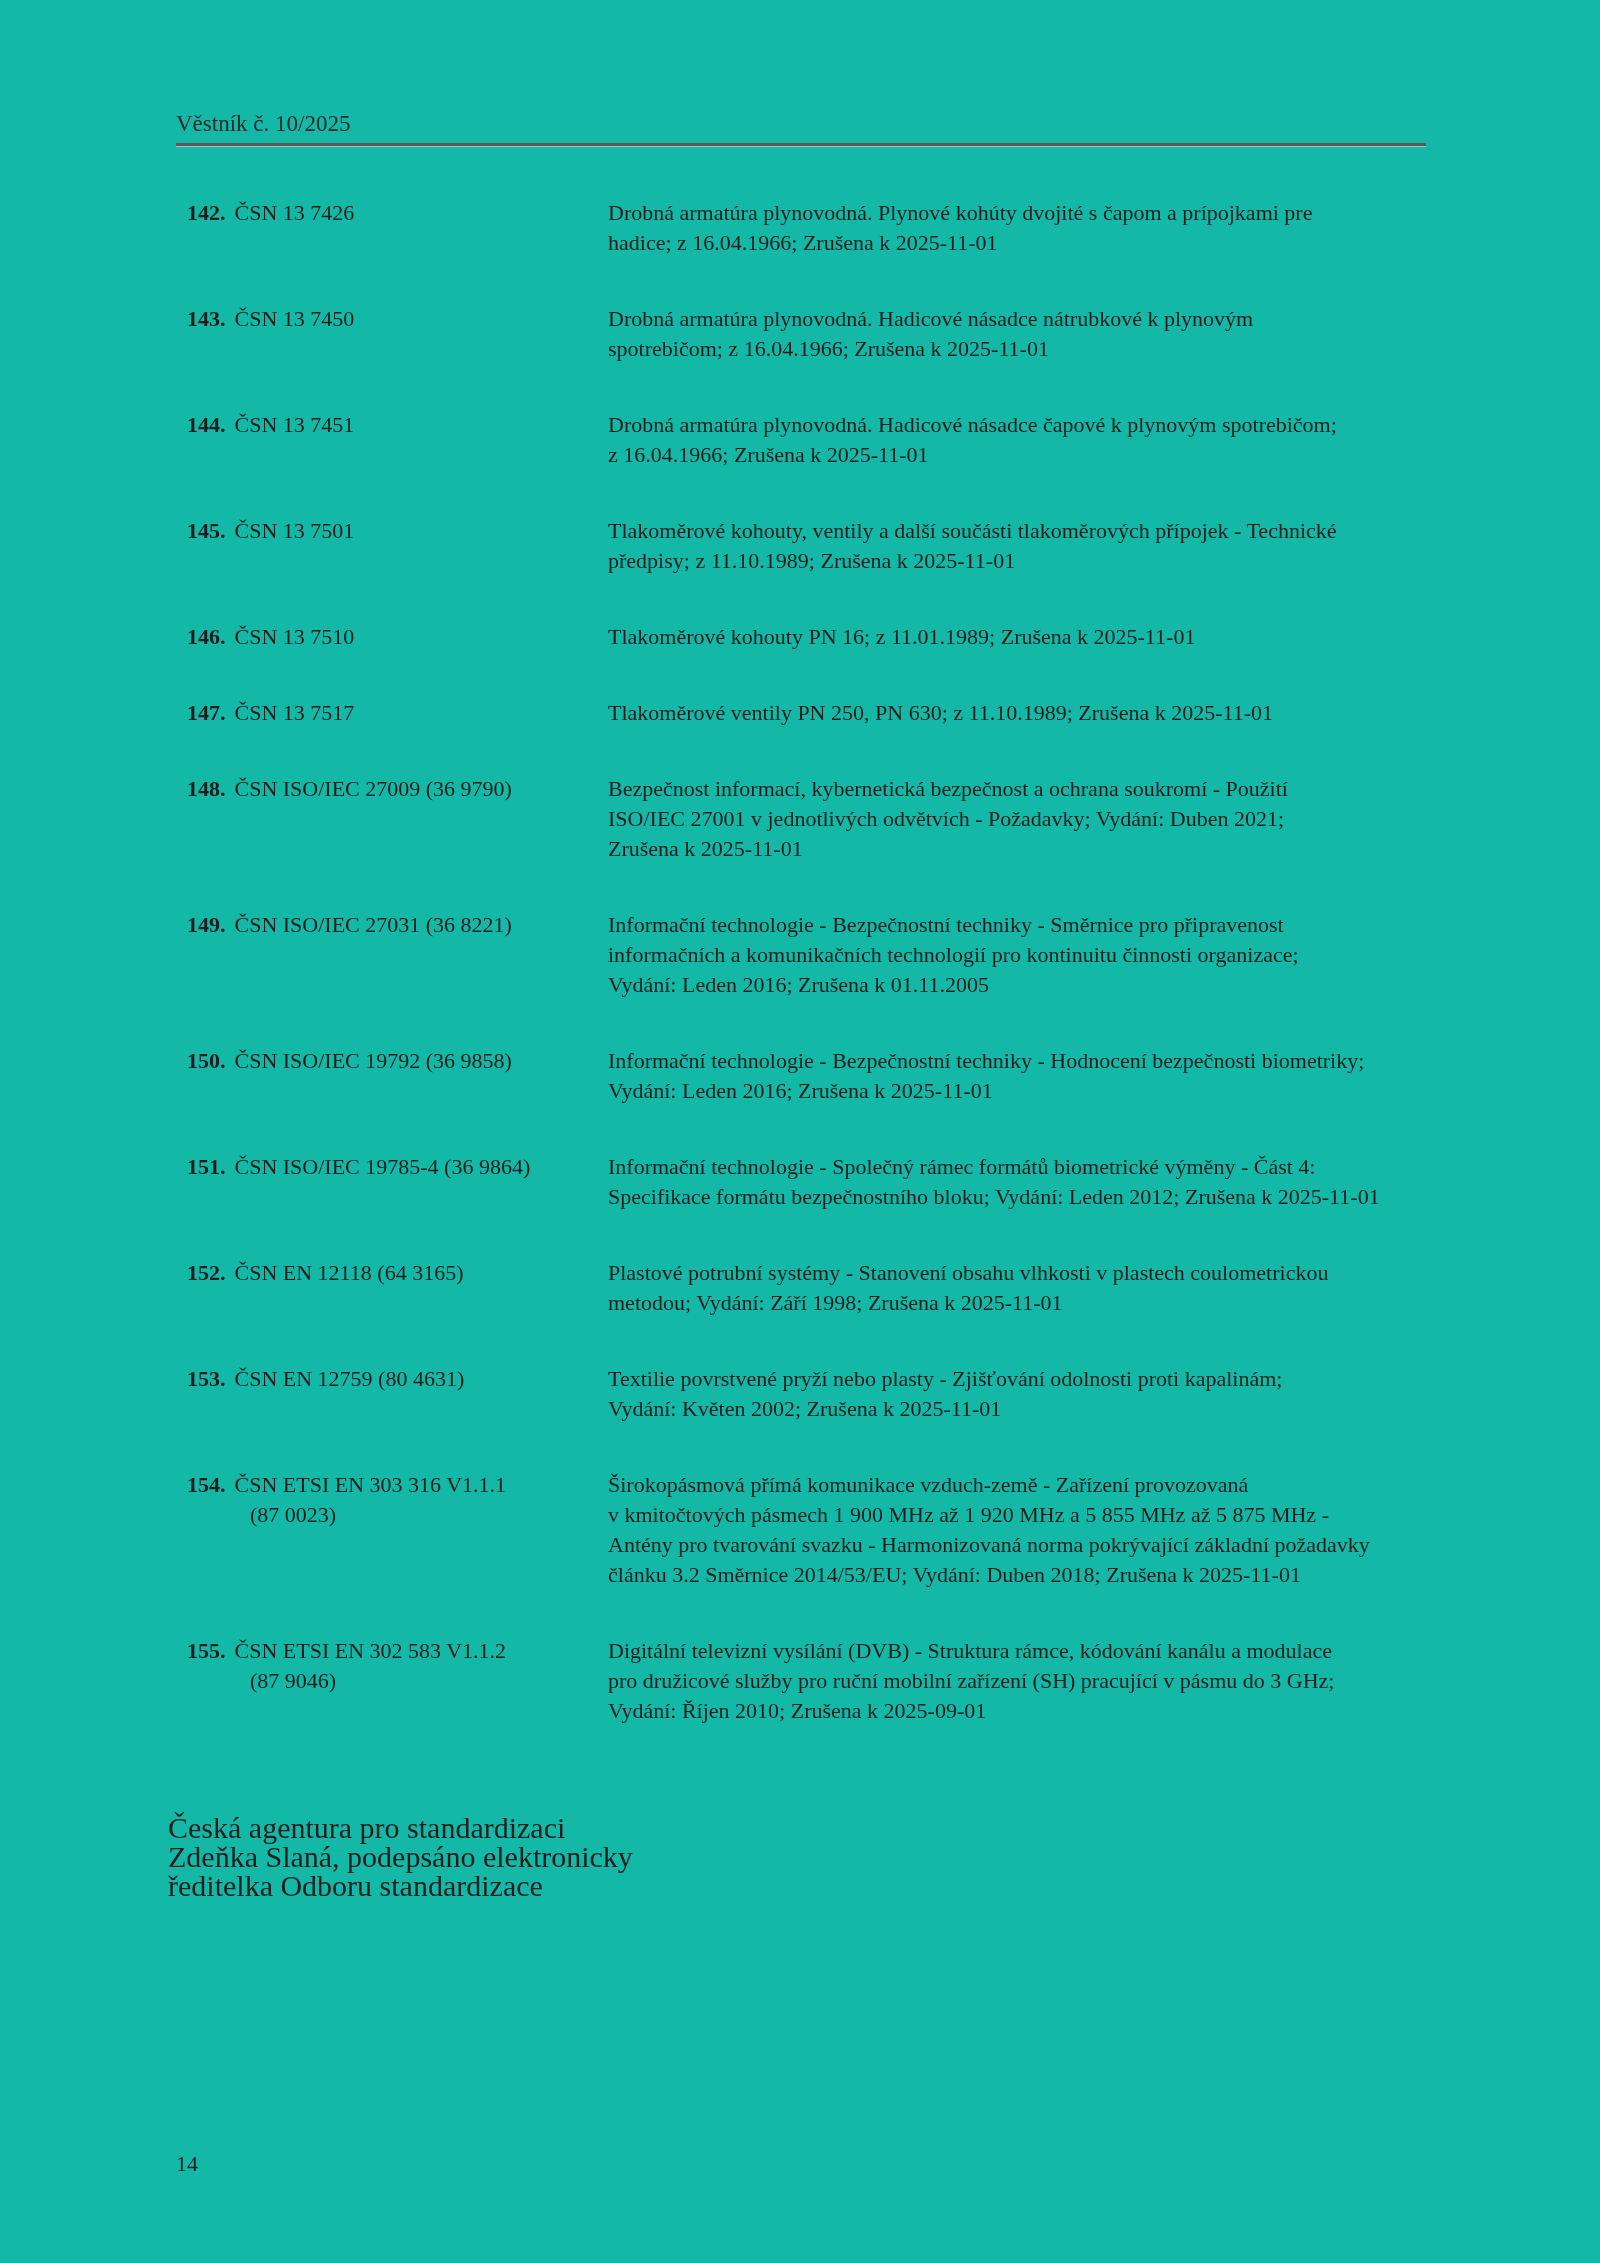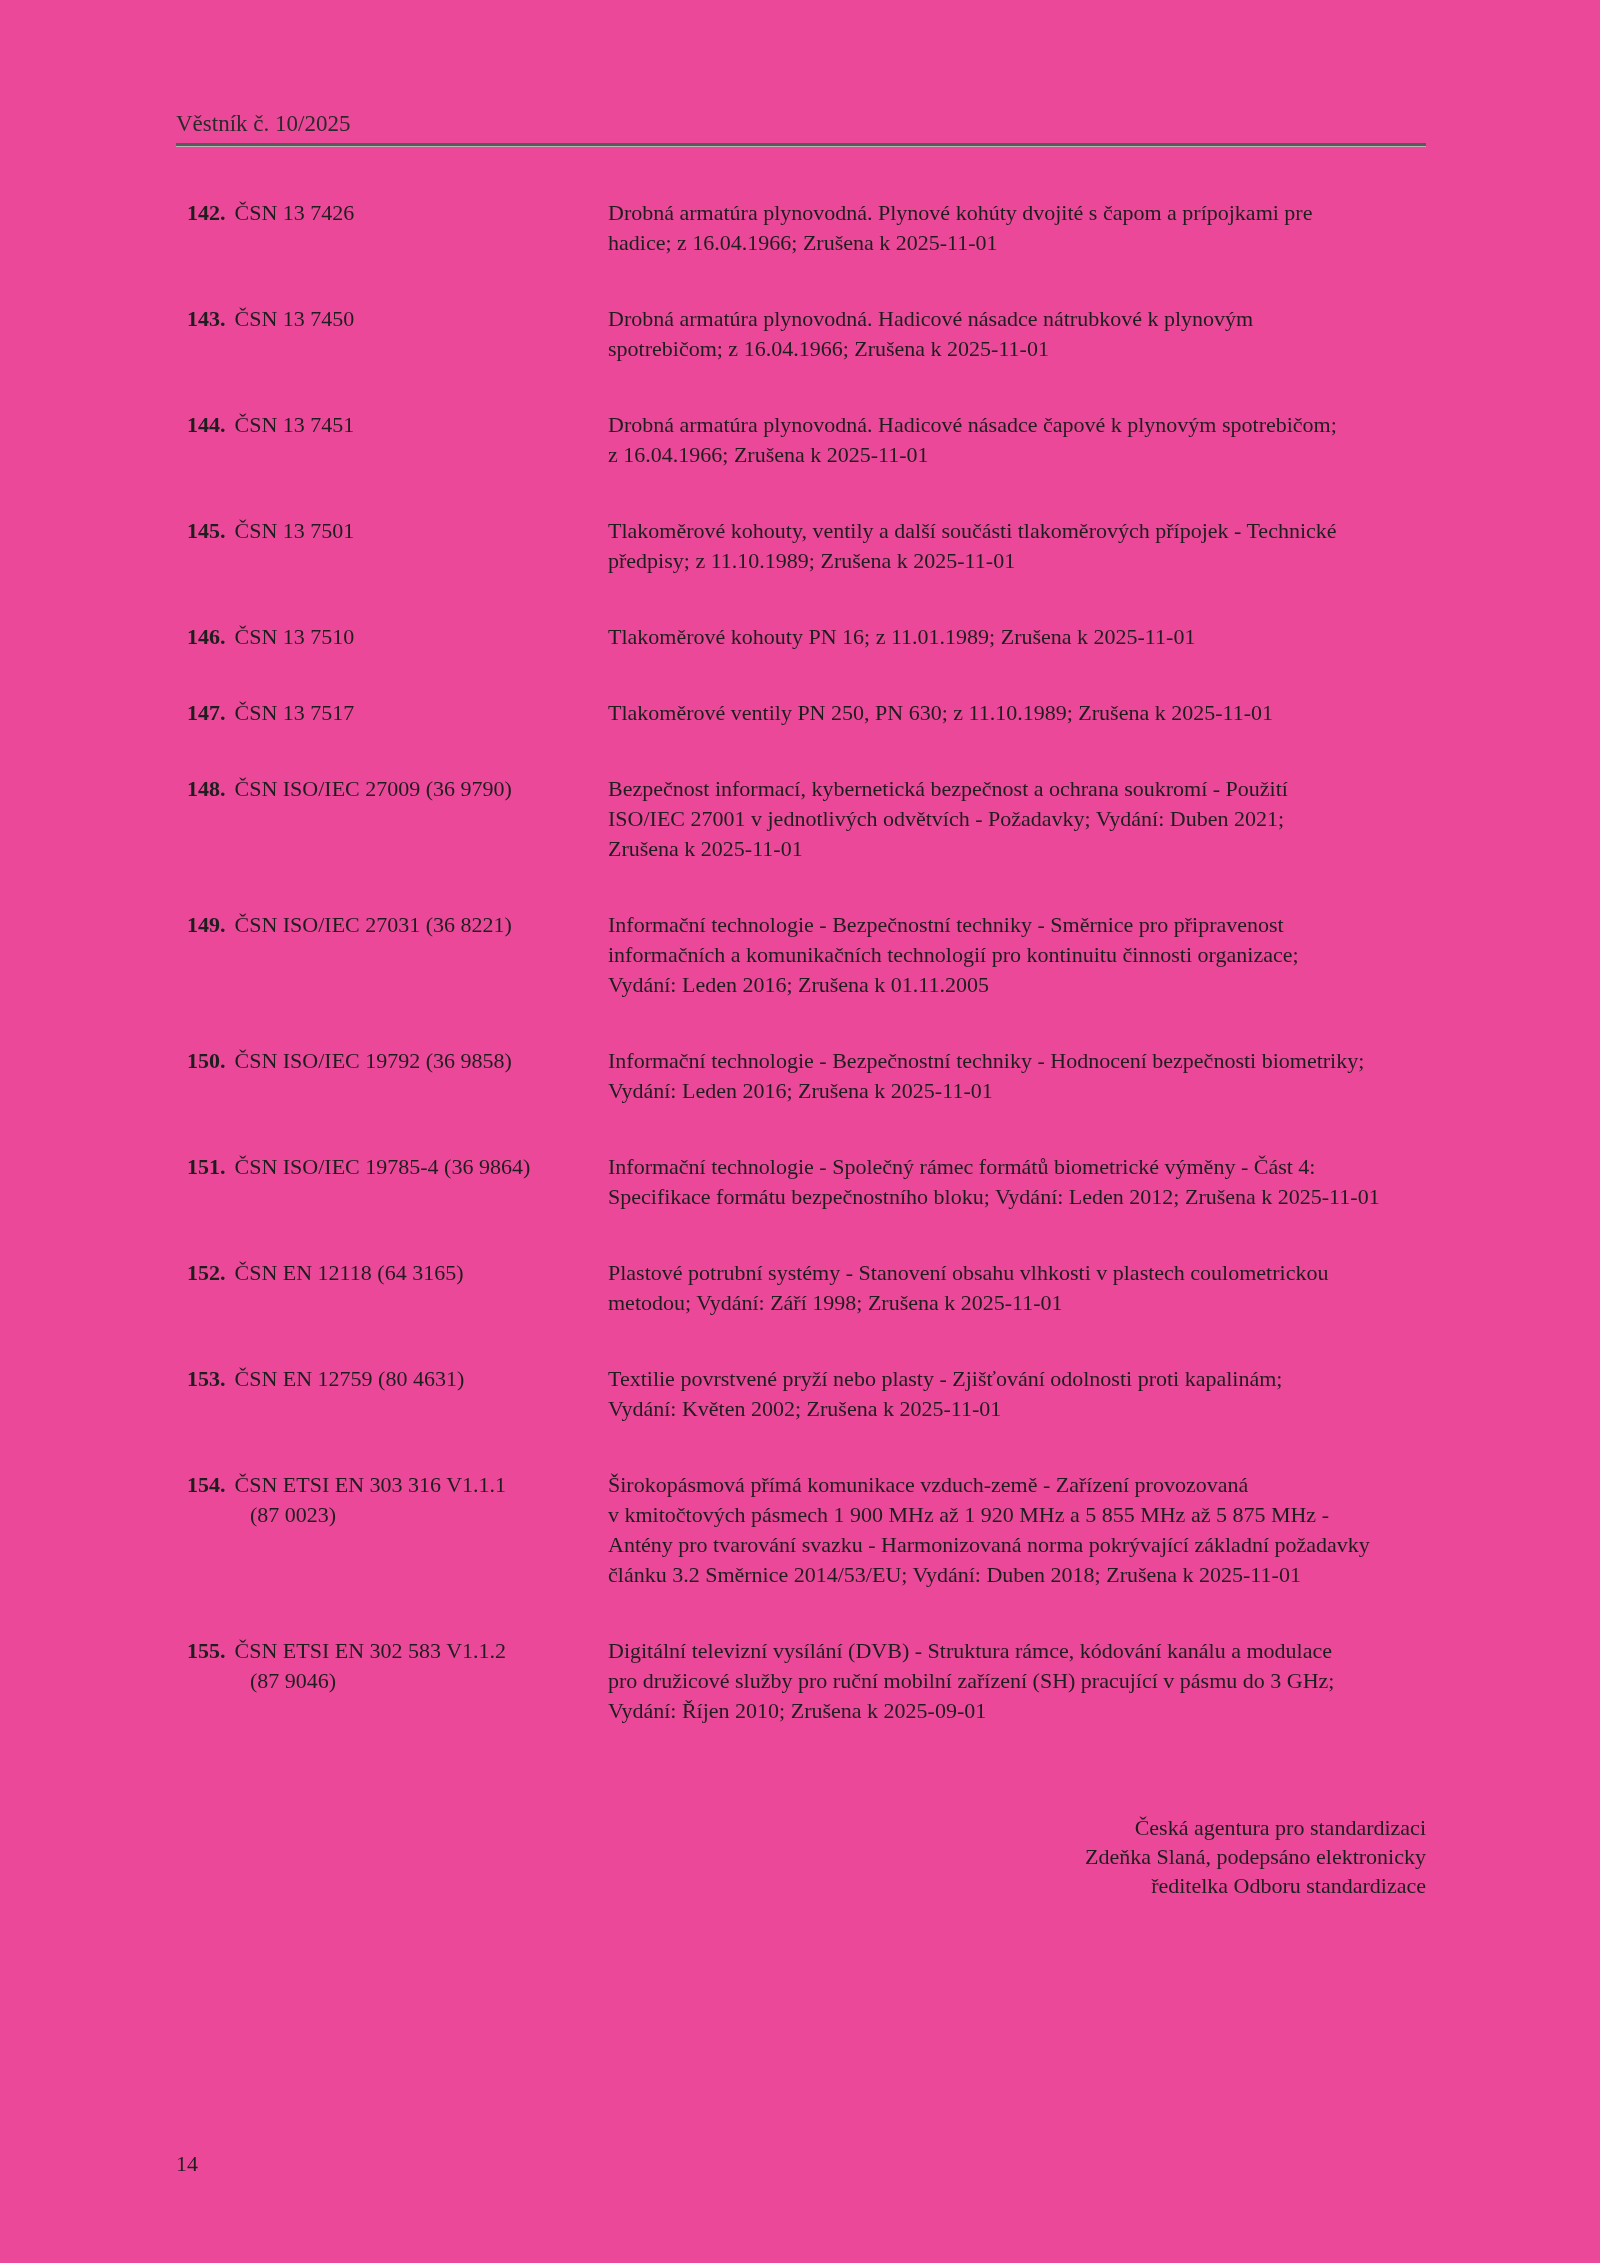--- a/index.html
+++ b/index.html
@@ -4,21 +4,21 @@
 <style>
   html, body {
     margin: 0;
     padding: 0;
     background: #ffffff;
   }
   .page {
     position: relative;
     width: 1600px;
     height: 2263px;
-    background: #ec4899;
+    background: #14b8a6;
     font-family: "Liberation Serif", "DejaVu Serif", serif;
     color: #1e1e1e;
     overflow: hidden;
   }
   .header-title {
     position: absolute;
     left: 176px;
     top: 110px;
     font-size: 23px;
     line-height: 28px;
@@ -60,25 +60,25 @@
     padding-left: 63px;
   }
   .item-desc {
     width: 885px;
     flex: 0 0 885px;
     white-space: pre-line;
     margin-left: 16px;
   }
   .signature {
     position: absolute;
-    left: 176px;
+    left: 168px;
     top: 1813px;
     width: 1250px;
-    text-align: right;
-    font-size: 22px;
+    text-align: left;
+    font-size: 30px;
     line-height: 29px;
   }
   .signature .bold {
     font-weight: normal;
   }
   .page-number {
     position: absolute;
     left: 176px;
     top: 2150px;
     width: 1250px;

